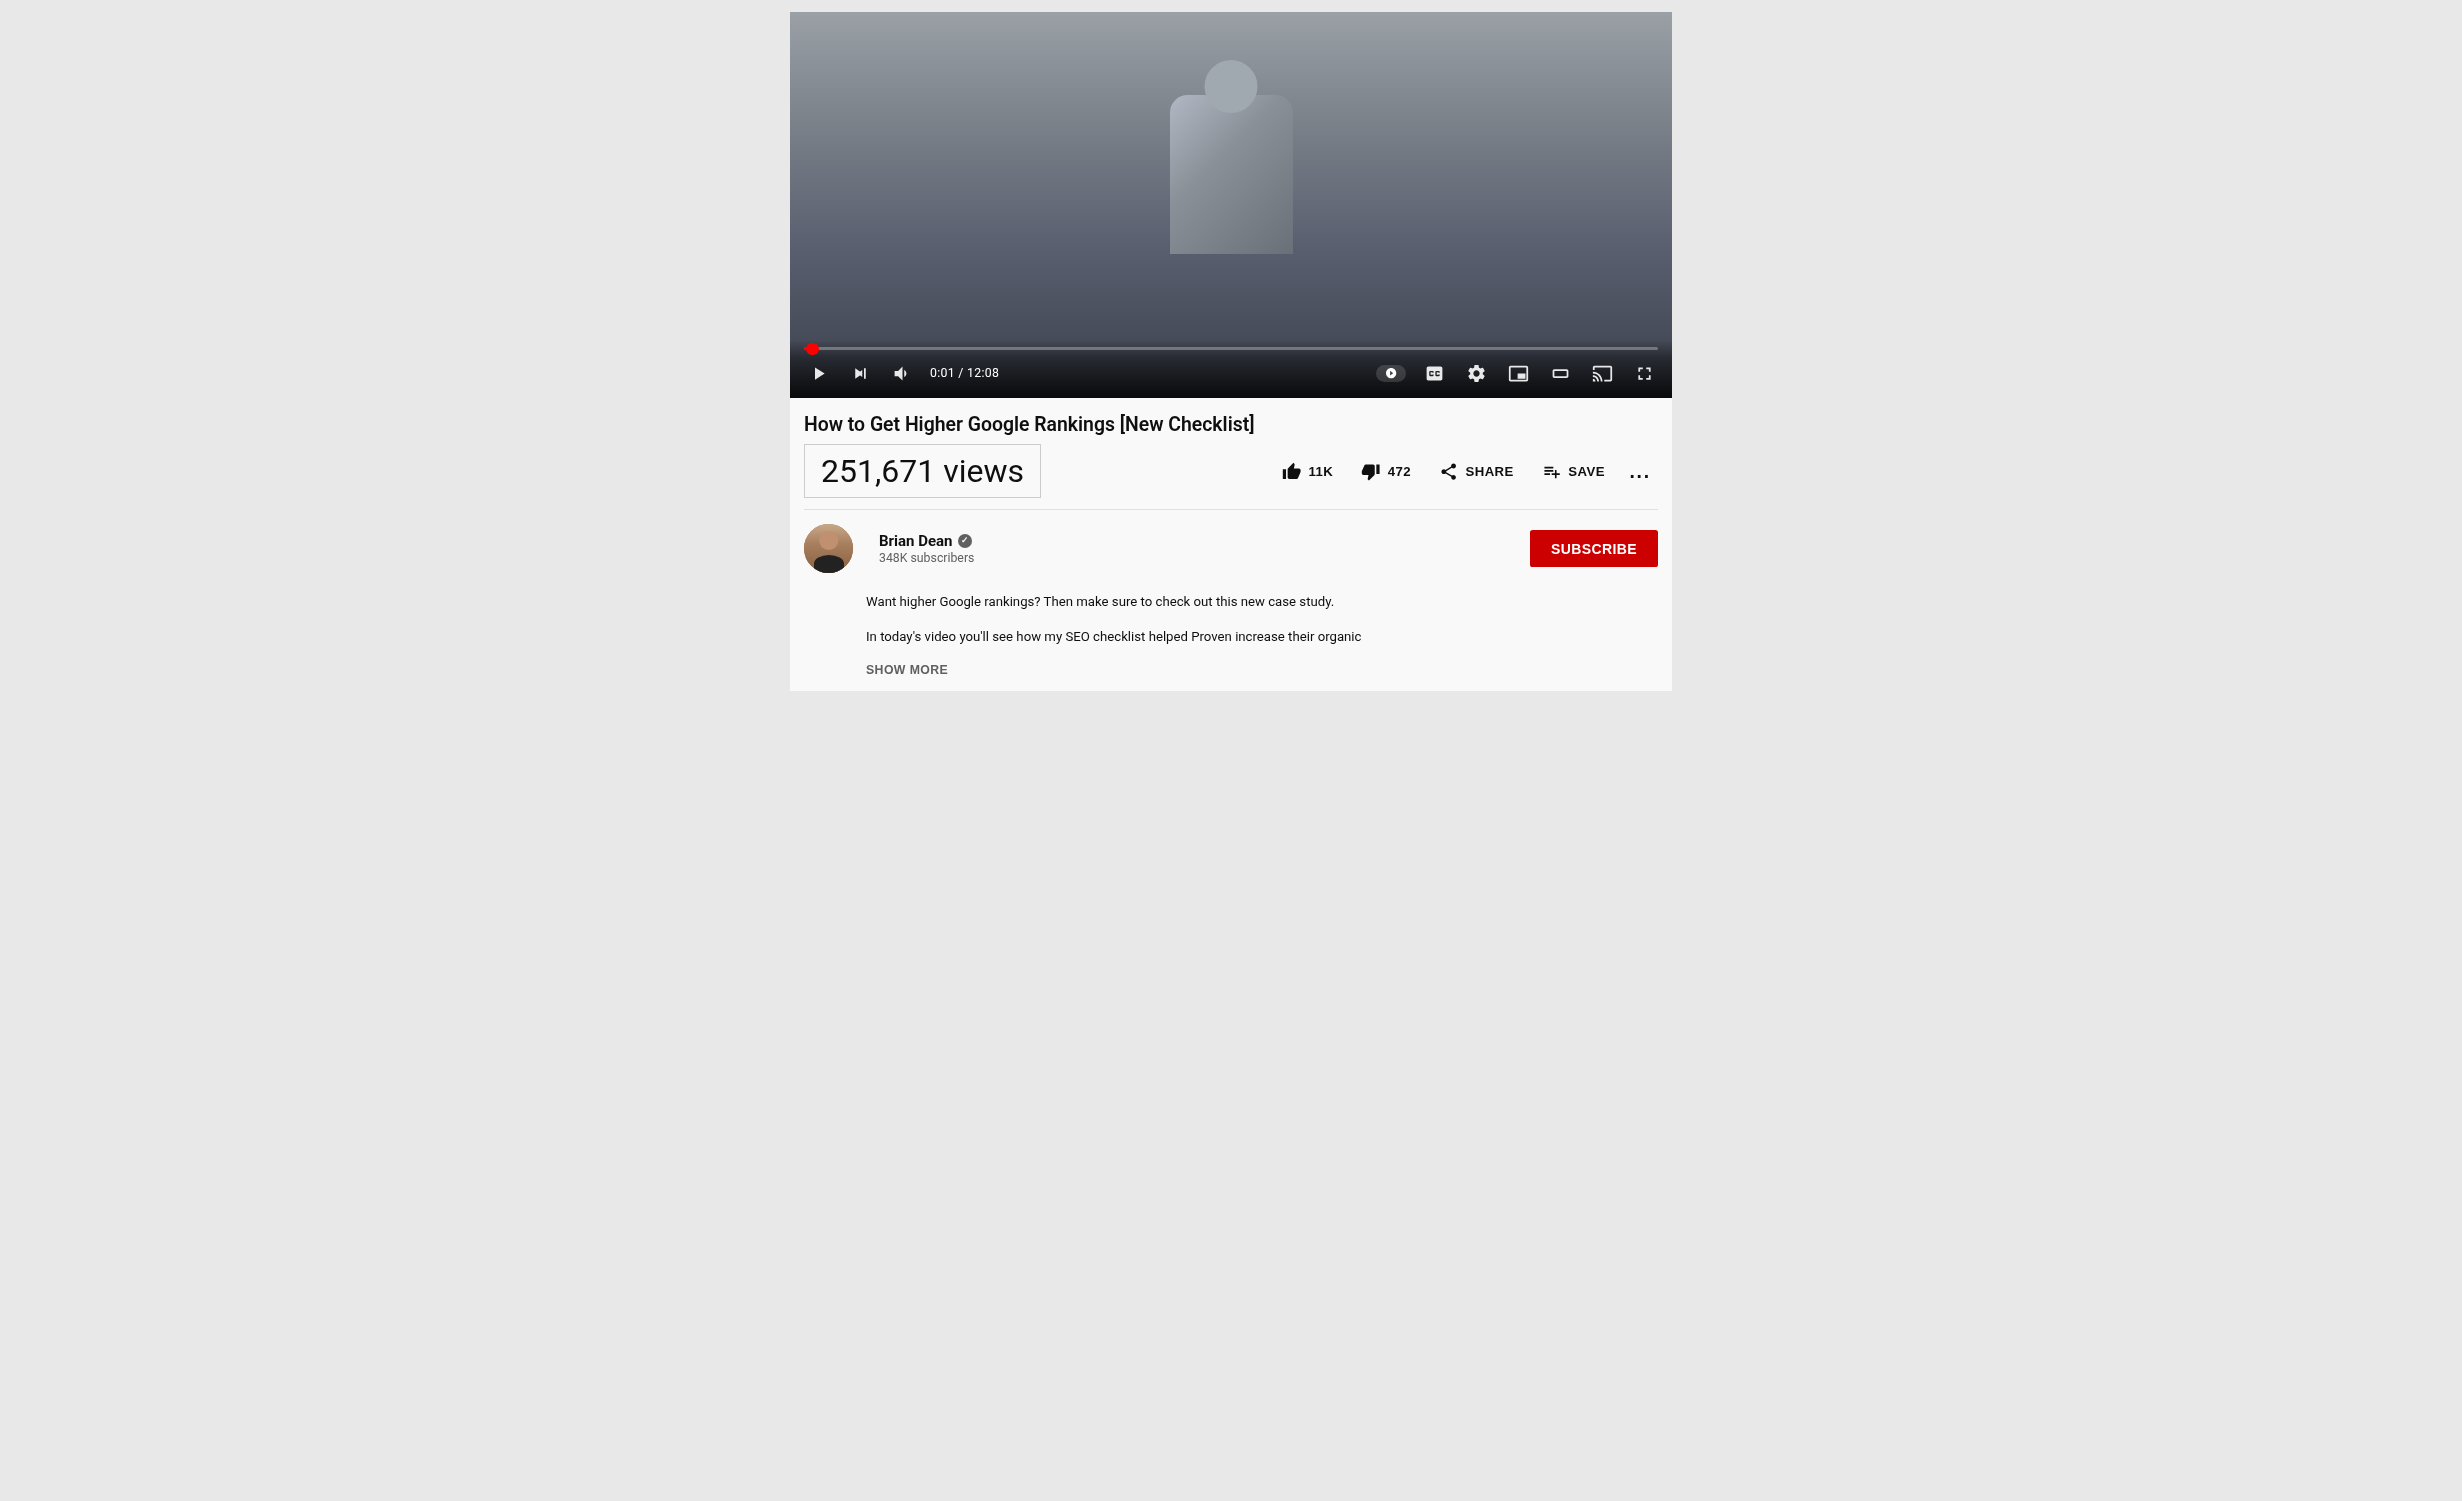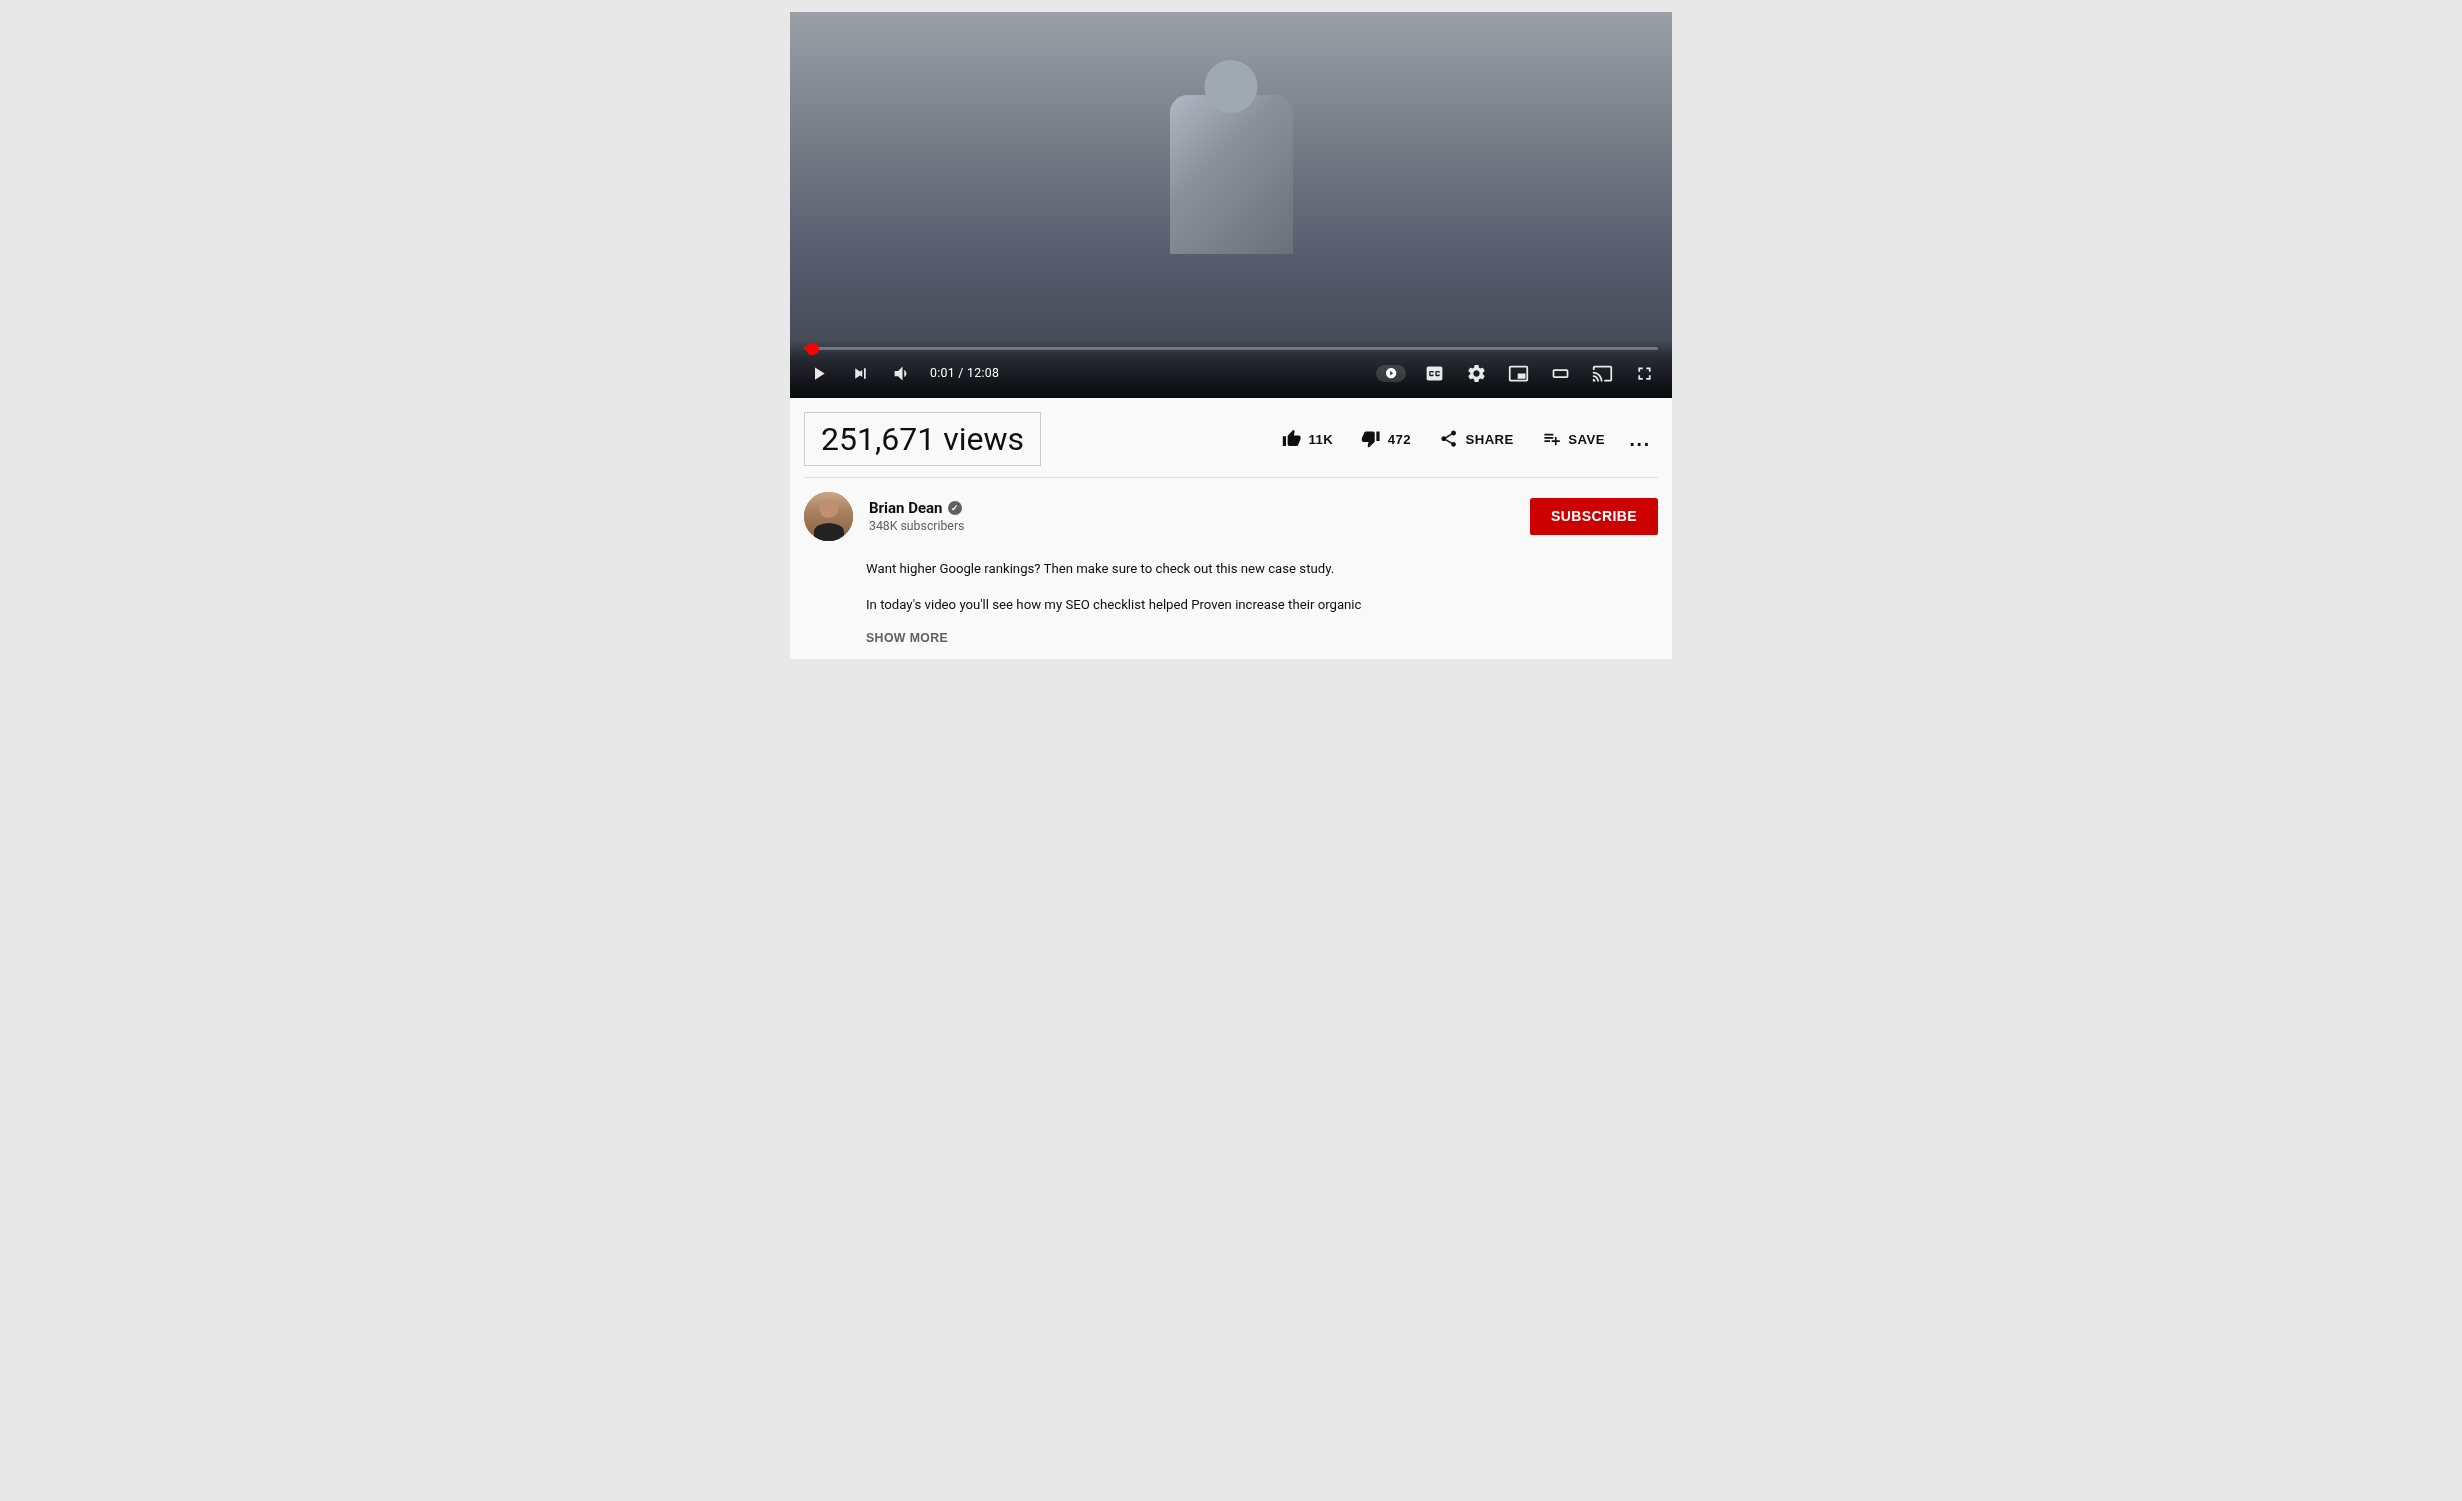--- a/index.html
+++ b/index.html
@@ -227,21 +227,21 @@
       justify-content: space-between;
       padding: 14px 0 10.6px 0;
       background: #f9f9f9;
       padding-left: 14px;
       padding-right: 14px;
     }
 
     .channel-info {
       display: flex;
       align-items: center;
-      gap: 16px;
+      gap: 26px;
     }
 
     .channel-avatar {
       width: 49px;
       height: 49px;
       border-radius: 50%;
       background: radial-gradient(circle at 40% 35%, #d4a880 0%, #a07850 40%, #7a5830 70%, #3a2810 100%);
       overflow: hidden;
       position: relative;
       flex-shrink: 0;
@@ -444,20 +444,21 @@
           <svg class="icon-svg" viewBox="0 0 24 24">
             <path d="M7 14H5v5h5v-2H7v-3zm-2-4h2V7h3V5H5v5zm12 7h-3v2h5v-5h-2v3zM14 5v2h3v3h2V5h-5z"></path>
           </svg>
         </button>
       </div>
     </div>
   </div>
 
   <div class="below-video">
 
+    <h1 class="video-title">How to Get Higher Google Rankings [New Checklist]</h1>
 
     <div class="meta-row">
 
       <div class="views-count">251,671 views</div>
 
       <div class="action-buttons">
 
         <button class="action-btn">
           <svg viewBox="0 0 24 24">
             <path d="M1 21h4V9H1v12zm22-11c0-1.1-.9-2-2-2h-6.31l.95-4.57.03-.32c0-.41-.17-.79-.44-1.06L14.17 1 7.59 7.59C7.22 7.95 7 8.45 7 9v10c0 1.1.9 2 2 2h9c.83 0 1.54-.5 1.84-1.22l3.02-7.05c.09-.23.14-.47.14-.73v-2z"></path>

